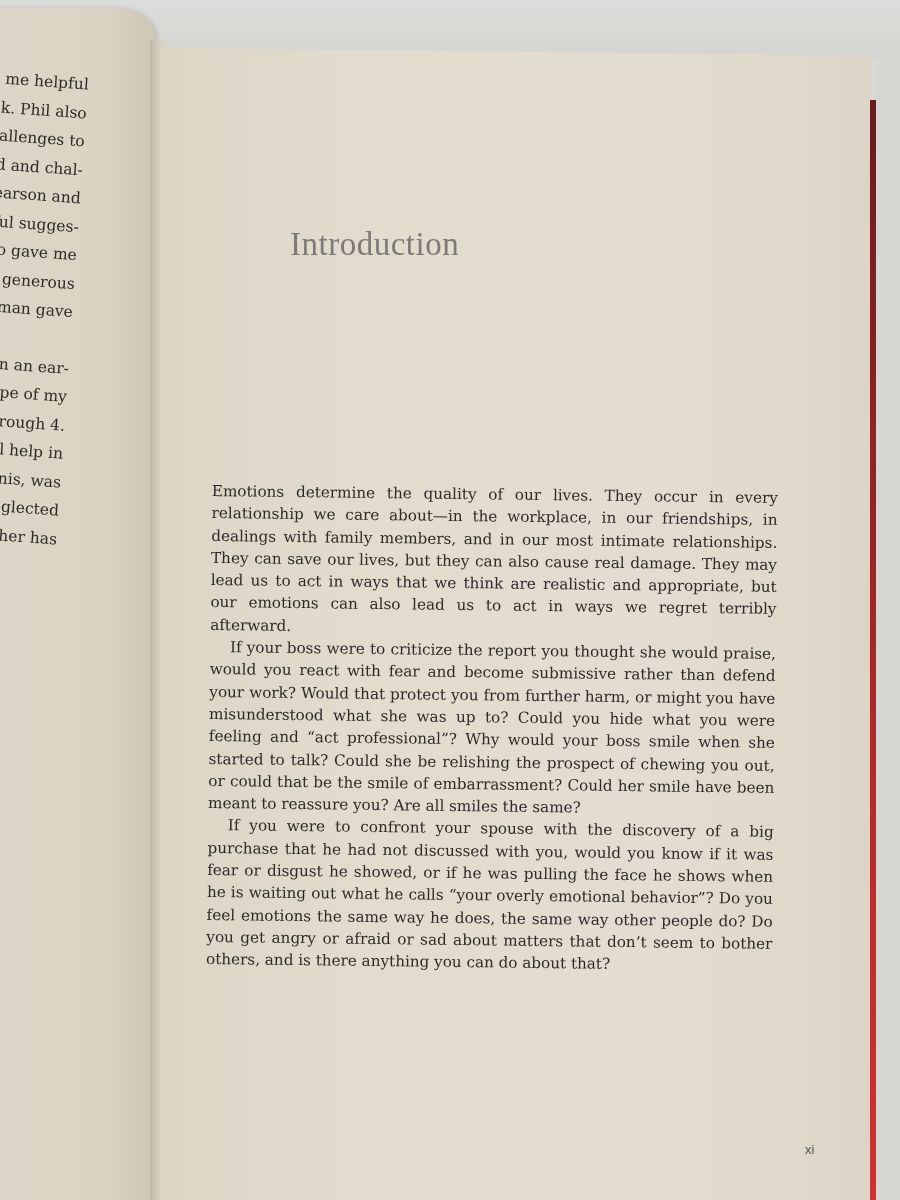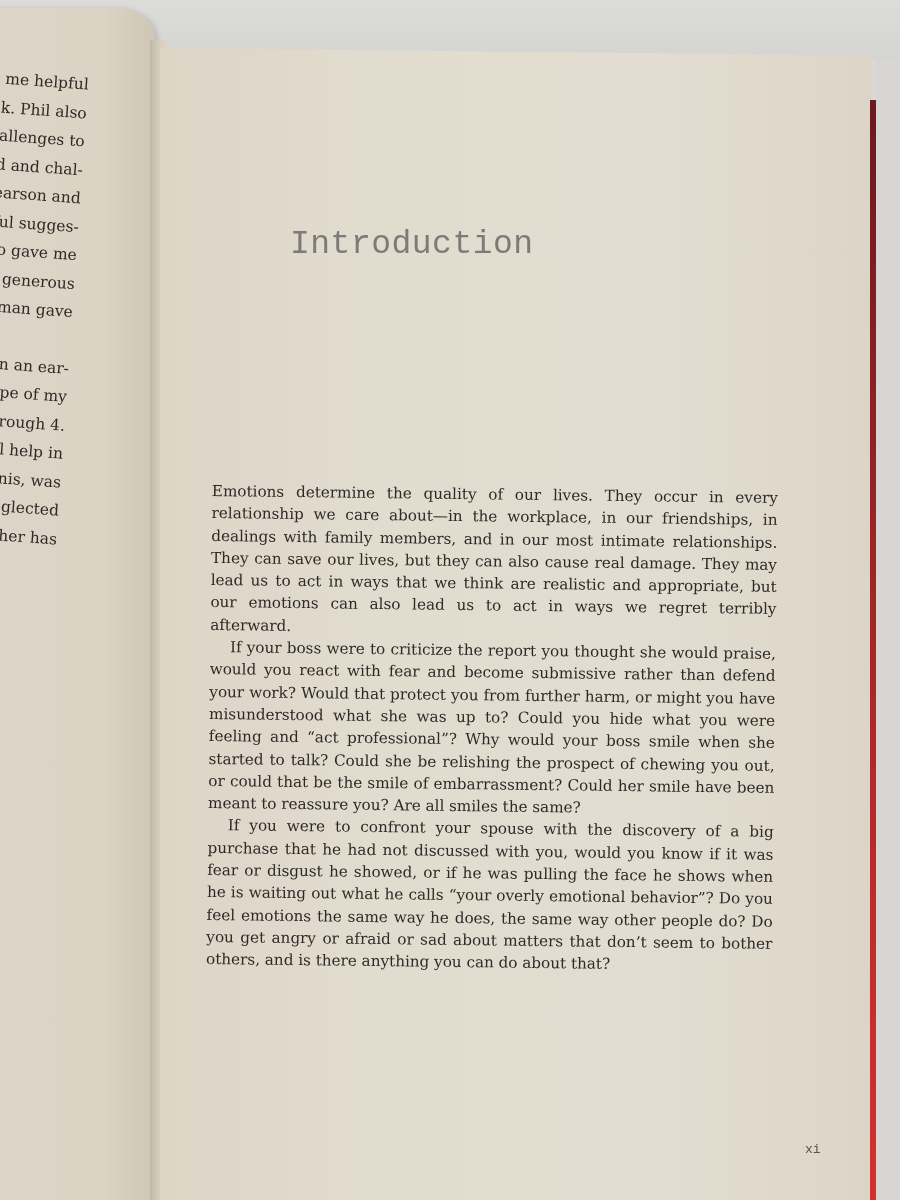--- a/index.html
+++ b/index.html
@@ -40,34 +40,34 @@
   .spine-red {
     position:absolute; left:870px; top:100px; width:6px; height:1100px;
     background:linear-gradient(#6b1a1e,#b12a2a 60%,#d2322f);
   }
   .outside {
     position:absolute; left:876px; top:60px; width:24px; height:1140px;
     background:#d7d6d3;
   }
   .title {
     position:absolute; left:290px; top:226px;
-    font-family:Liberation Mono, monospace; font-size:33px; color:#7c7b77;
+    font-family:Liberation Serif, serif; font-size:33px; color:#7c7b77;
     letter-spacing:0.5px;
   }
   .body-text {
     position:absolute; left:212px; top:480px; width:566px;
     font-family:"DejaVu Serif", serif; font-size:15.2px; color:#2c2a27;
     line-height:22.3px; text-align:justify;
     transform: rotate(0.7deg); transform-origin:left top;
   }
   .body-text p { margin:0; }
   .body-text p + p { text-indent:20px; }
   .folio {
     position:absolute; left:805px; top:1142px;
-    font-family:Liberation Mono, monospace; font-size:13px; color:#555;
+    font-family:Liberation Sans, sans-serif; font-size:13px; color:#555;
   }
 </style>
 </head>
 <body>
 
 <div class="bg-top"></div>
 
 <div class="left-page">
   <div class="left-lines">
     <div class="l">ve me helpful</div>

